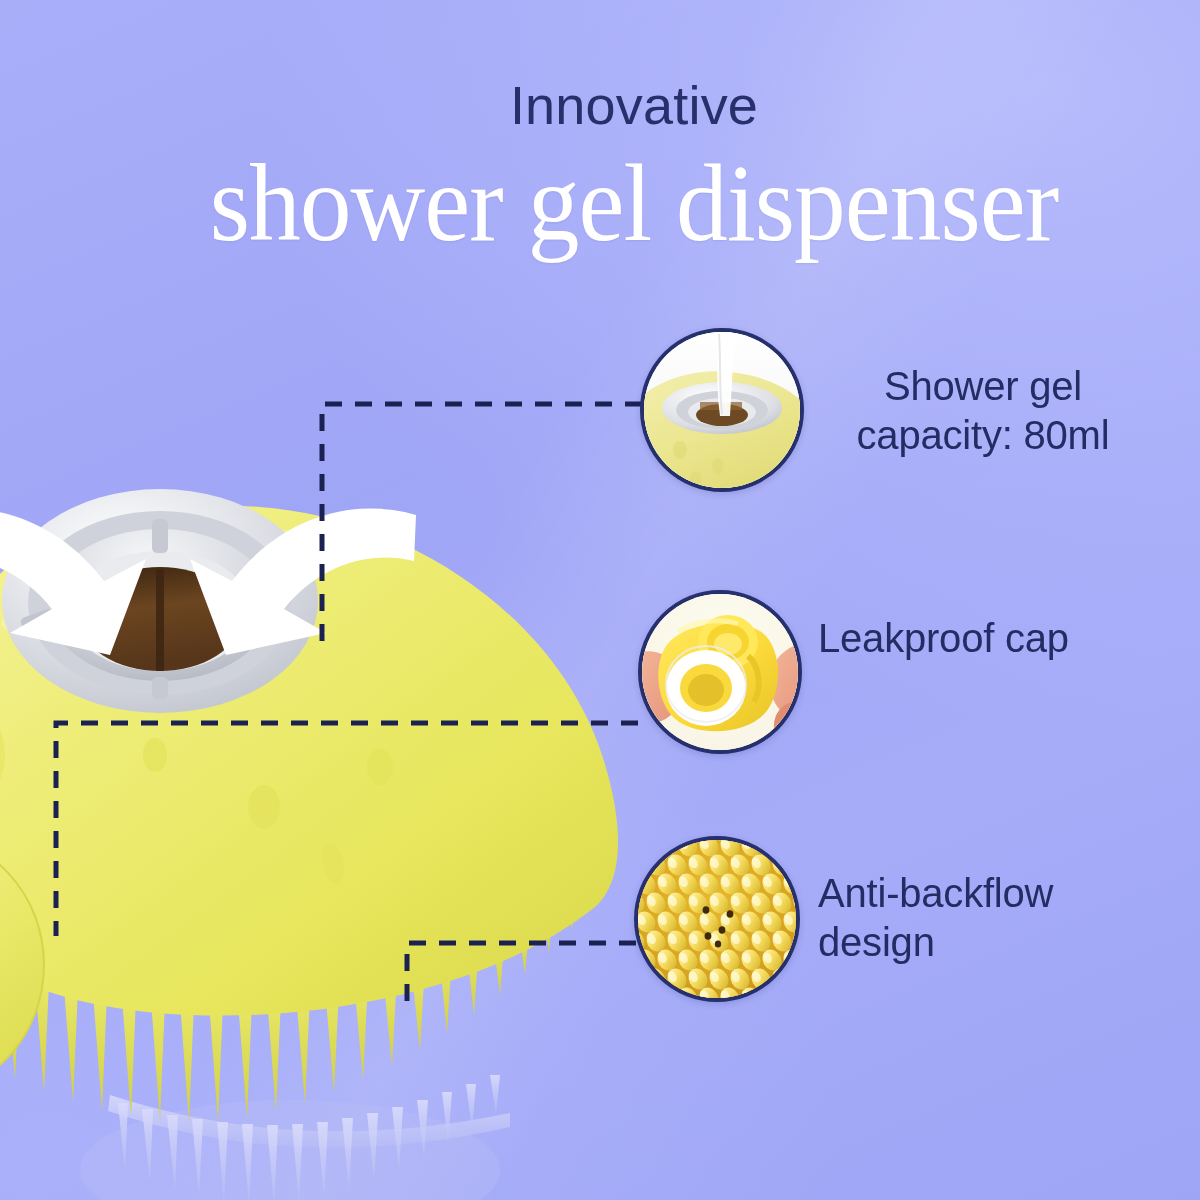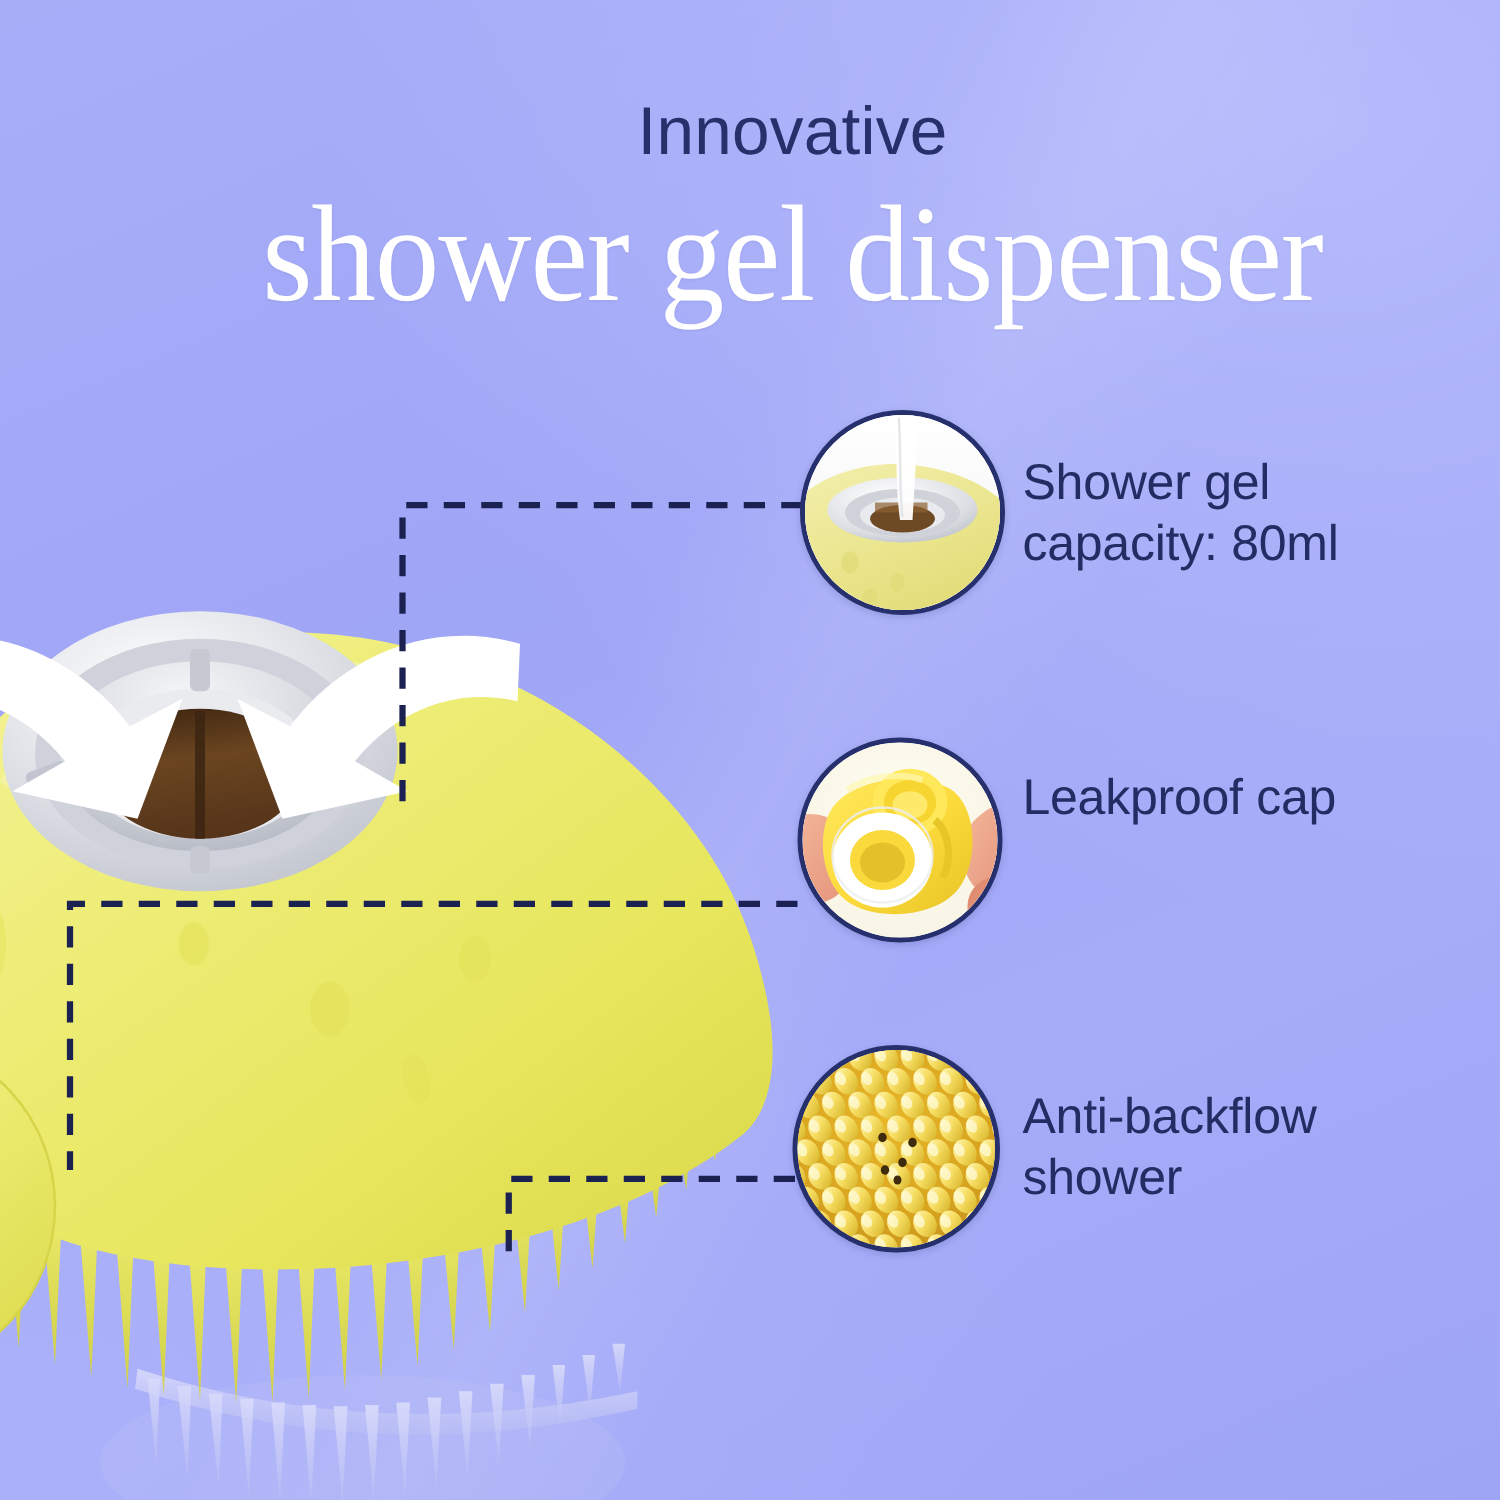--- a/index.html
+++ b/index.html
@@ -284,21 +284,21 @@
         <path d="M72 0 C 74 28, 72 54, 76 84 L 86 84 C 88 52, 90 26, 88 0 Z" fill="#ffffff" opacity=".95"></path>
         <path d="M75 2 C 77 30, 75 56, 78 82" stroke="#e4e6ea" stroke-width="2" fill="none"></path>
 
         <g fill="#e2dc7a" opacity=".8">
           <ellipse cx="36" cy="118" rx="7" ry="9"></ellipse>
           <ellipse cx="74" cy="134" rx="6" ry="8"></ellipse>
           <ellipse cx="52" cy="146" rx="6" ry="7"></ellipse>
         </g>
       </svg>
     </div>
-    <div class="clabel" style="left:818px;top:362px;width:330px;">Shower gel
+    <div class="clabel" style="left:818px;top:362px;width:330px;text-align:center;">Shower gel
 capacity: 80ml</div>
   </div>
 
   <div class="callout">
     <div class="circ" style="left:638px;top:590px;width:156px;height:156px;">
       <svg viewBox="0 0 156 156" xmlns="http://www.w3.org/2000/svg">
         <defs>
           <radialGradient id="c2bg" cx="0.5" cy="0.4" r="0.8">
             <stop offset="0%" stop-color="#fffef2"></stop>
             <stop offset="100%" stop-color="#f6f2e2"></stop>
@@ -561,16 +561,16 @@
         <g fill="#3e2a0c">
           <ellipse cx="68" cy="70" rx="3.4" ry="3.8"></ellipse>
           <ellipse cx="92" cy="74" rx="3.4" ry="3.8"></ellipse>
           <ellipse cx="84" cy="90" rx="3.4" ry="3.8"></ellipse>
           <ellipse cx="70" cy="96" rx="3.4" ry="3.8"></ellipse>
           <ellipse cx="80" cy="104" rx="3.2" ry="3.6"></ellipse>
         </g>
       </svg>
     </div>
     <div class="clabel" style="left:818px;top:869px;width:330px;">Anti-backflow
-shower</div>
+design</div>
   </div>
 
 </div>
 
 </body></html>

